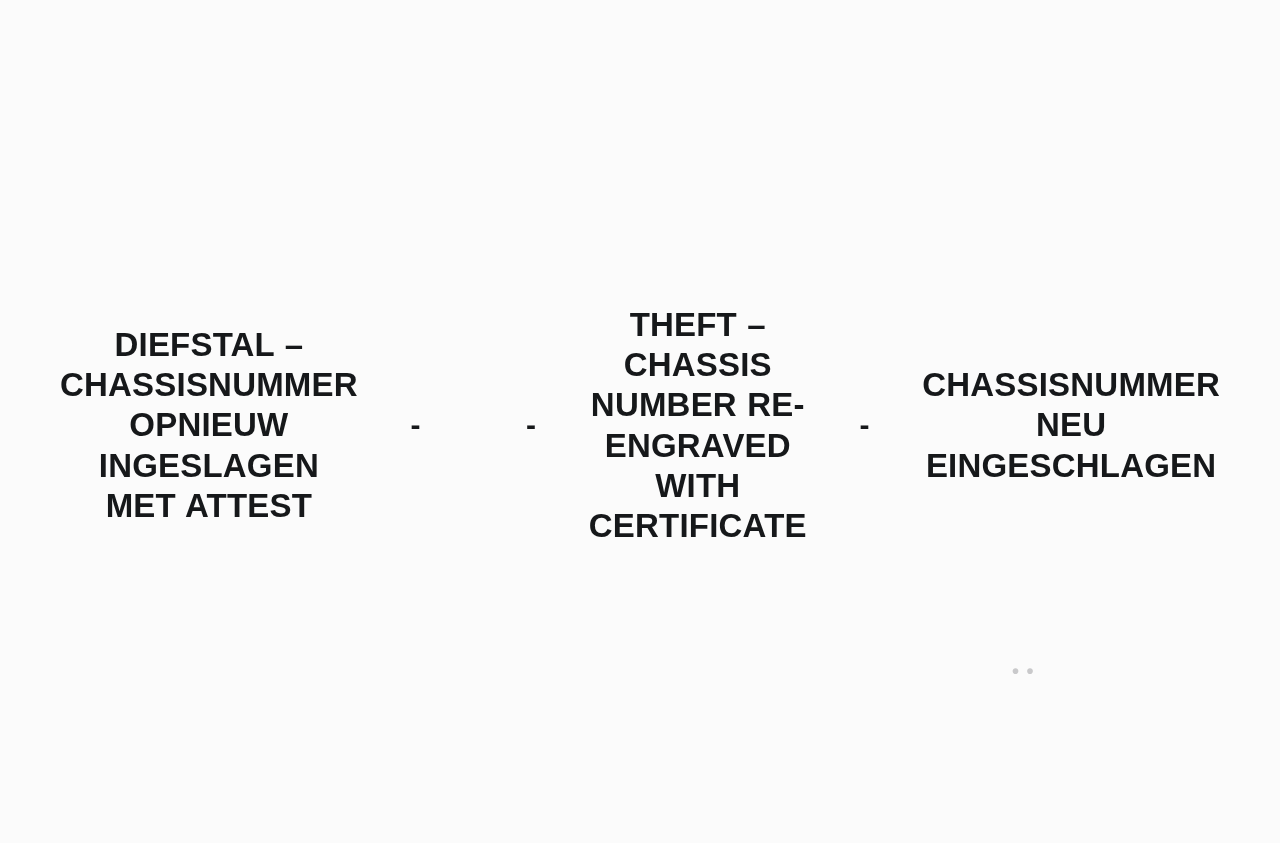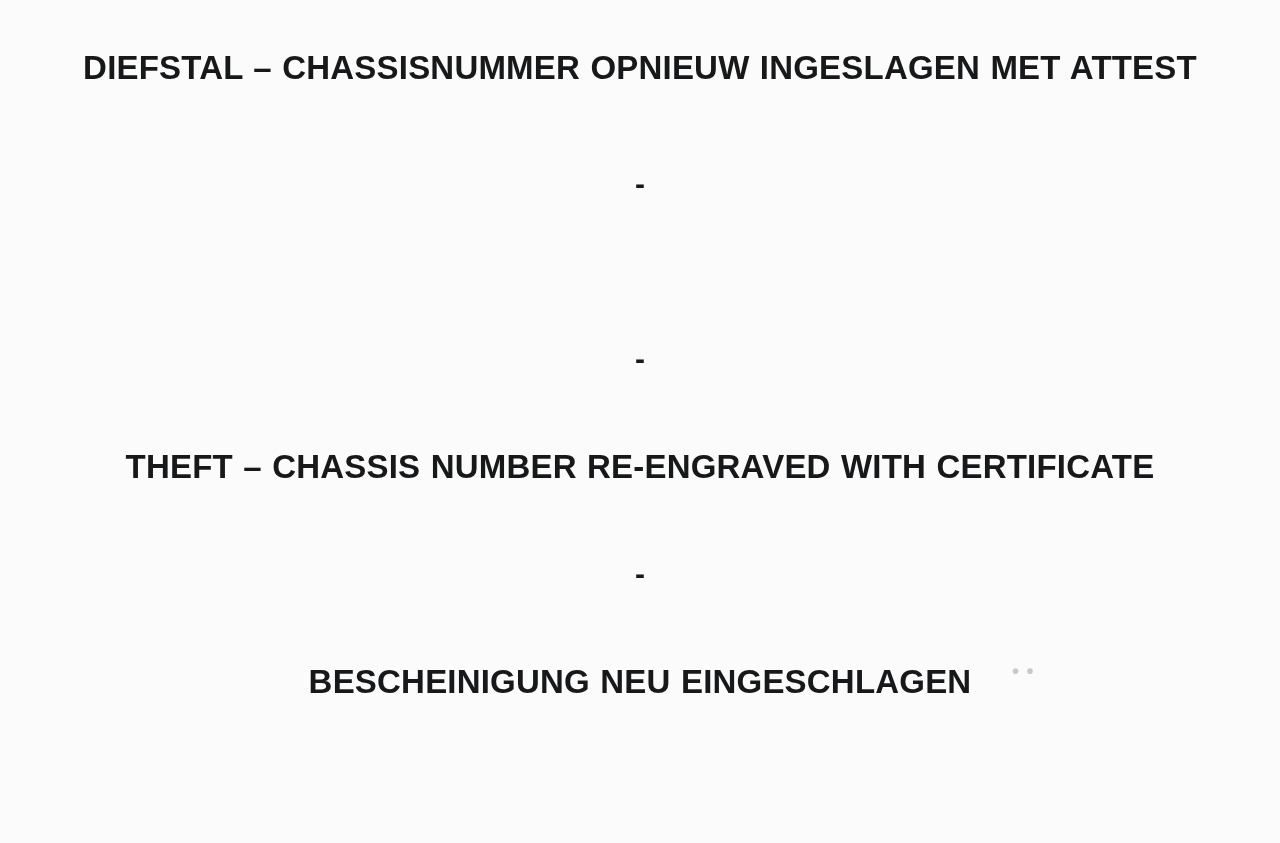--- a/index.html
+++ b/index.html
@@ -14,21 +14,21 @@
     font-family: "Liberation Sans", sans-serif;
     color: #171717;
     overflow: hidden;
   }
   .page {
     position: relative;
     width: 1280px;
     height: 843px;
     background: #fbfbfb;
     display: flex;
-    flex-direction: column;
+    flex-direction: row;
     align-items: center;
     justify-content: flex-start;
     box-sizing: border-box;
     padding: 48px 60px 40px 60px;
     border-radius: 24px;
   }
   .line {
     width: 100%;
     text-align: center;
     font-weight: bold;
@@ -88,17 +88,17 @@
   <div class="sp-4"></div>
 
   <div class="line heading">THEFT – CHASSIS NUMBER RE-ENGRAVED WITH CERTIFICATE</div>
 
   <div class="sp-5"></div>
 
   <div class="line sep">-</div>
 
   <div class="sp-6"></div>
 
-  <div class="line heading">BESCHEINIGUNG NEU EINGESCHLAGEN</div>
+  <div class="line heading">CHASSISNUMMER NEU EINGESCHLAGEN</div>
 
   <div class="watermark">•  •</div>
 
 </div>
 
 </body></html>

